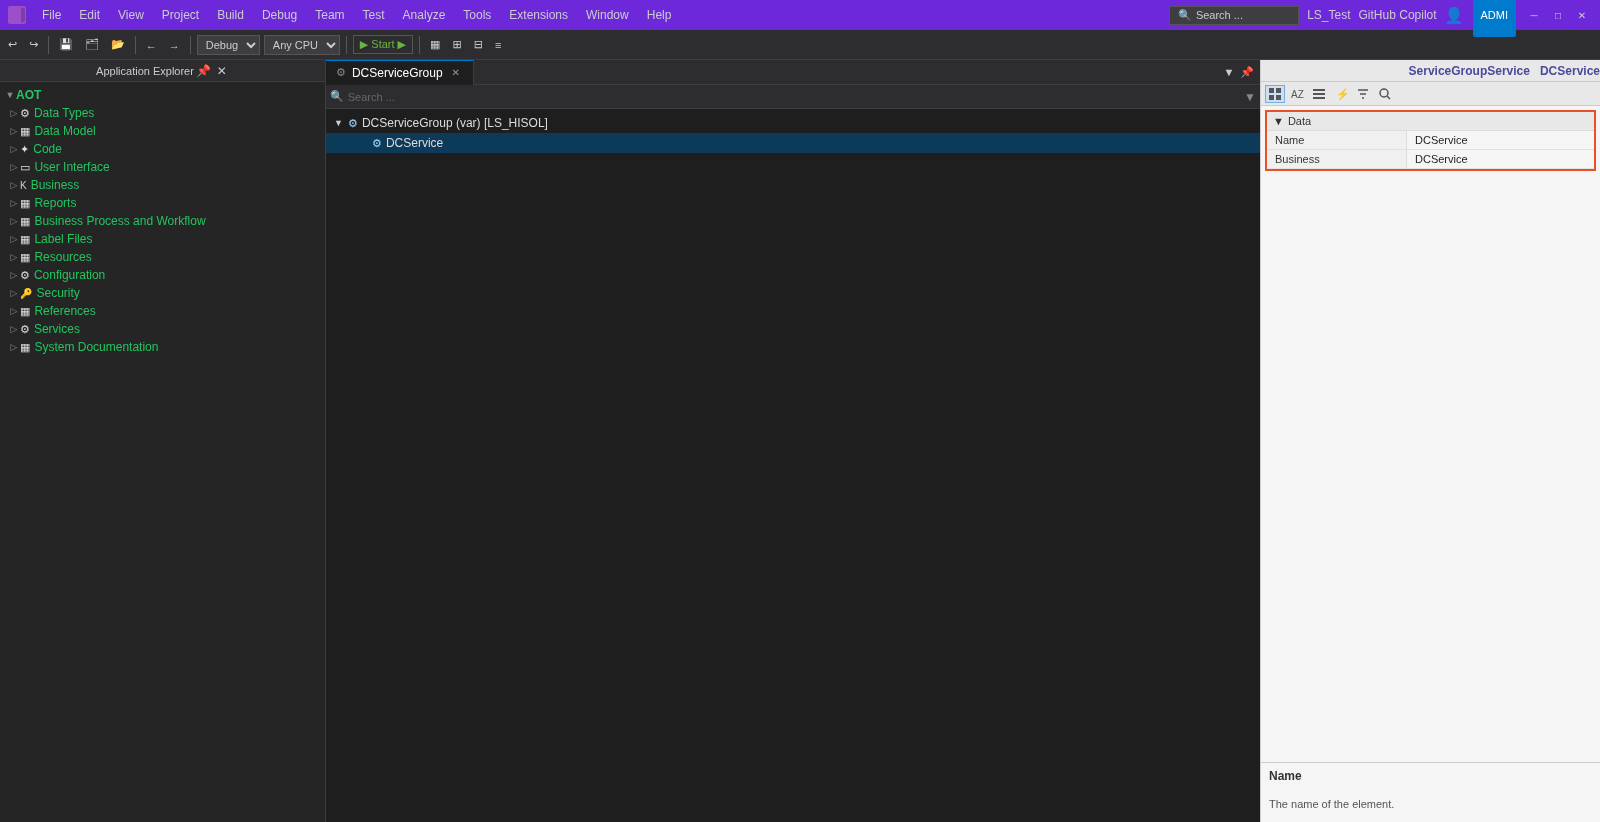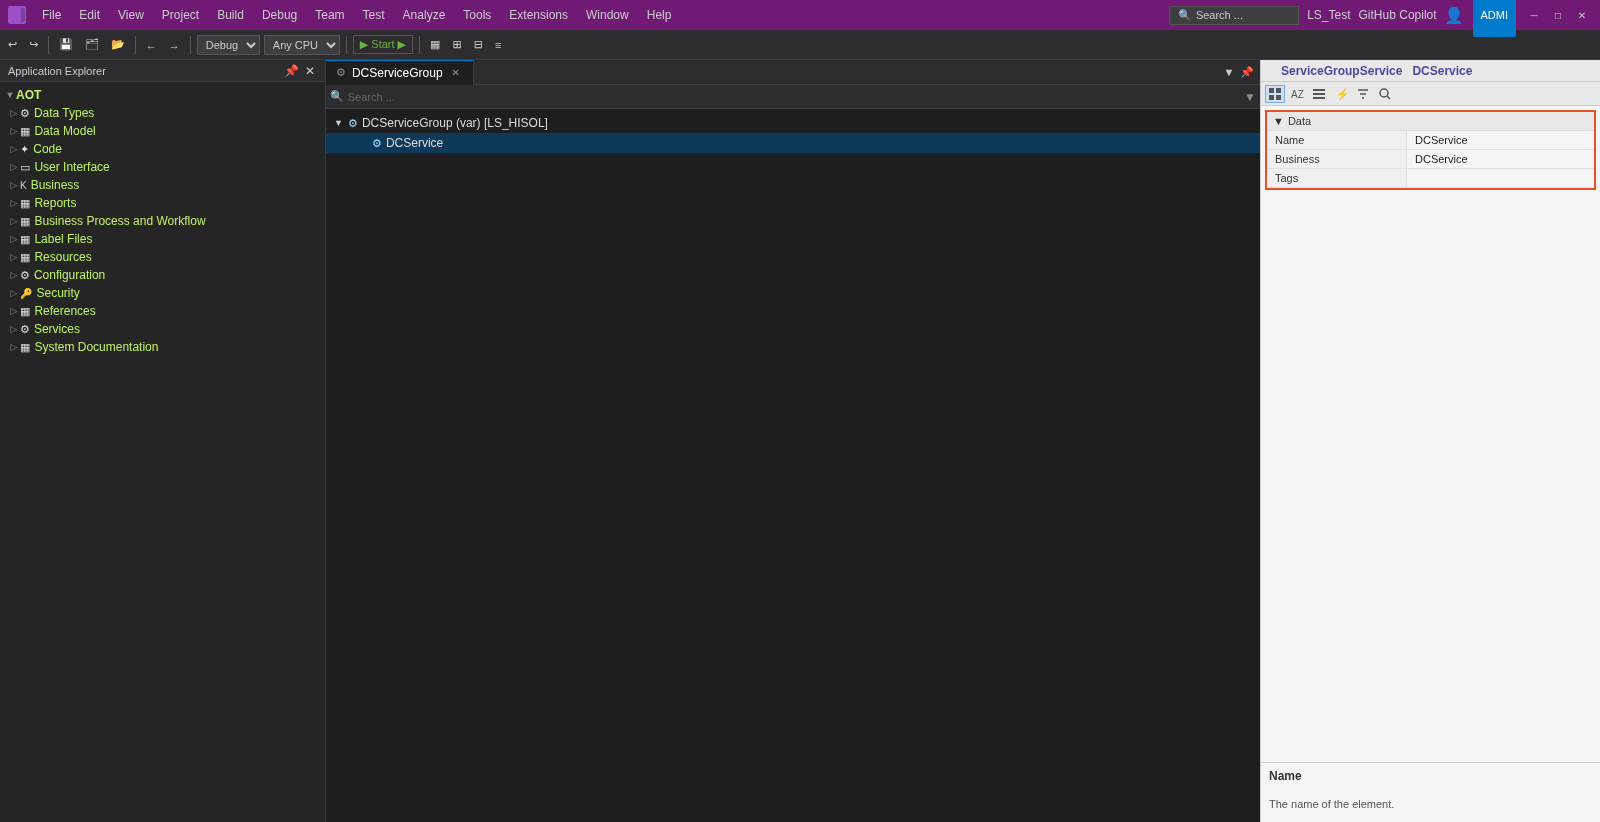--- a/index.html
+++ b/index.html
@@ -1,19 +1,19 @@
 <!DOCTYPE html>
 <html><head>
   <meta charset="utf-8">
   <style>
     * { margin: 0; padding: 0; box-sizing: border-box; }
     body { font-family: 'Segoe UI', Tahoma, Geneva, Verdana, sans-serif; font-size: 12px; background: #2d2d30; color: #dcdcdc; width: 1600px; height: 822px; overflow: hidden; }
 
     
-    .title-bar { background: #701a75; height: 30px; display: flex; align-items: center; padding: 0 8px; gap: 8px; }
+    .title-bar { background: #6d28d9; height: 30px; display: flex; align-items: center; padding: 0 8px; gap: 8px; }
     .title-bar-logo { width: 18px; height: 18px; background: #9b4fc8; border-radius: 2px; display: flex; align-items: center; justify-content: center; font-size: 10px; color: white; font-weight: bold; }
     .title-bar-menus { display: flex; gap: 2px; }
     .title-bar-menu-item { padding: 4px 8px; color: #cccccc; font-size: 12px; cursor: pointer; border-radius: 2px; }
     .title-bar-right { margin-left: auto; display: flex; align-items: center; gap: 8px; color: #cccccc; font-size: 12px; }
     .title-bar-right .win-controls { display: flex; gap: 4px; }
     .win-btn { width: 20px; height: 20px; display: flex; align-items: center; justify-content: center; cursor: pointer; font-size: 10px; color: #cccccc; }
     .user-name { background: #007acc; padding: 16px 8px; border-radius: 2px; color: white; font-size: 11px; }
     .search-box { background: #3e3e42; border: 1px solid #555; padding: 2px 8px; color: #ccc; font-size: 11px; width: 130px; display: flex; align-items: center; gap: 4px; cursor: pointer; }
 
     
@@ -21,31 +21,31 @@
     .toolbar-btn { padding: 2px 4px; cursor: pointer; color: #cccccc; font-size: 11px; display: flex; align-items: center; gap: 2px; }
     .toolbar-separator { width: 1px; height: 18px; background: #555; margin: 0 2px; }
     .toolbar-dropdown { background: #3e3e42; border: 1px solid #555; color: #ccc; font-size: 11px; padding: 1px 4px; cursor: pointer; height: 20px; }
     .start-btn { background: transparent; border: 1px solid #555; color: #6db33f; font-size: 11px; padding: 2px 6px; cursor: pointer; display: flex; align-items: center; gap: 3px; }
 
     
     .main-layout { display: flex; height: calc(822px - 60px); }
 
     
     .app-explorer { width: 326px; background: #252526; border-right: 1px solid #3e3e42; display: flex; flex-direction: column; }
-    .panel-header { background: #2d2d30; padding: 4px 8px; font-size: 12px; color: #cccccc; display: flex; align-items: center; justify-content: space-between; border-bottom: 1px solid #3e3e42; height: 22px; }
+    .panel-header { background: #2d2d30; padding: 4px 8px; font-size: 12px; color: #cccccc; display: flex; align-items: center; justify-content: center; border-bottom: 1px solid #3e3e42; height: 22px; }
     .panel-header-title { font-size: 11px; }
     .panel-header-btns { display: flex; gap: 2px; }
     .panel-header-btn { color: #cccccc; cursor: pointer; font-size: 12px; padding: 0 2px; }
     .filter-input { width: 100%; background: #3c3c3c; border: 1px solid #3e3e42; color: #ccc; font-size: 11px; padding: 2px 6px; outline: none; height: 22px; }
     .filter-input::placeholder { color: #888; }
     .tree-view { flex: 1; overflow-y: auto; padding: 4px 0; }
     .tree-item { padding: 2px 8px 2px 0; cursor: pointer; display: flex; align-items: center; white-space: nowrap; }
     .tree-icon { margin-right: 4px; font-size: 11px; }
     .tree-expander { width: 12px; display: inline-flex; align-items: center; justify-content: center; font-size: 9px; color: #888; cursor: pointer; }
-    .tree-label { font-size: 12px; color: #bef264; }
+    .tree-label { font-size: 12px; color: #22c55e; }
     .tree-item-root { padding-left: 4px; font-weight: 600; }
     .tree-item-l1 { padding-left: 8px; }
 
     
     .center-area { flex: 1; display: flex; flex-direction: column; background: #1e1e1e; }
     .tab-bar { background: #2d2d30; display: flex; align-items: center; border-bottom: 1px solid #3e3e42; height: 25px; }
     .tab { padding: 0 10px; height: 25px; display: flex; align-items: center; gap: 6px; font-size: 12px; color: #969696; cursor: pointer; border-right: 1px solid #3e3e42; }
     .tab.active { background: #1e1e1e; color: #ffffff; border-top: 1px solid #007acc; }
     .tab-close { font-size: 10px; color: #969696; cursor: pointer; width: 14px; height: 14px; display: flex; align-items: center; justify-content: center; border-radius: 2px; }
     .tab-controls { margin-left: auto; display: flex; gap: 2px; padding-right: 4px; }
@@ -59,21 +59,21 @@
     
     .content-tree { flex: 1; overflow-y: auto; padding: 4px 0; background: #1e1e1e; }
     .content-tree-item { padding: 3px 8px; cursor: pointer; display: flex; align-items: center; }
     .content-tree-item.selected { background: #0d3a58; }
     .ct-expander { width: 14px; font-size: 9px; color: #ccc; }
     .ct-icon { margin-right: 4px; font-size: 11px; }
     .ct-label { font-size: 12px; color: #dcdcdc; }
 
     
     .properties-panel { width: 340px; background: #f5f5f5; border-left: 1px solid #ccc; display: flex; flex-direction: column; color: #1e1e1e; }
-    .props-header { background: #e8e8e8; padding: 4px 20px; font-size: 11px; color: #333; border-bottom: 1px solid #ccc; height: 22px; display: flex; align-items: center; }
+    .props-header { background: #e8e8e8; padding: 4px 0; font-size: 11px; color: #333; border-bottom: 1px solid #ccc; height: 22px; display: flex; align-items: center; justify-content: flex-end; }
     .props-title { font-size: 12px; }
     .props-title span { color: #4a4a9c; font-weight: 600; }
     .props-toolbar { background: #e8e8e8; height: 24px; display: flex; align-items: center; padding: 2px 4px; gap: 2px; border-bottom: 1px solid #ccc; }
     .props-tool-btn { width: 20px; height: 18px; display: flex; align-items: center; justify-content: center; cursor: pointer; border: 1px solid transparent; font-size: 10px; color: #555; }
     .props-tool-btn.active { background: #cce0f5; border-color: #7aacdc; }
     .props-content { flex: 1; background: #f5f5f5; overflow-y: auto; }
     .props-group-header { background: #e8e8e8; padding: 3px 6px; font-size: 11px; color: #333; display: flex; align-items: center; gap: 4px; border-bottom: 1px solid #ddd; }
     .props-row { display: flex; border-bottom: 1px solid #e0e0e0; }
     .props-name { width: 140px; padding: 3px 8px; font-size: 11px; color: #333; background: #f0f0f0; border-right: 1px solid #ddd; }
     .props-value { flex: 1; padding: 3px 8px; font-size: 11px; color: #1e1e1e; background: #f5f5f5; }
@@ -338,24 +338,20 @@
           <span>Data</span>
         </div>
         <div class="props-row">
           <div class="props-name">Name</div>
           <div class="props-value">DCService</div>
         </div>
         <div class="props-row">
           <div class="props-name">Business</div>
           <div class="props-value">DCService</div>
         </div>
-        <div class="props-row">
-          <div class="props-name">Tags</div>
-          <div class="props-value"></div>
-        </div>
       </div>
     </div>
     <div class="props-footer">
       <div class="props-footer-title">Name</div>
       <div class="props-footer-desc">The name of the element.</div>
     </div>
   </div>
 
 </div>
 

